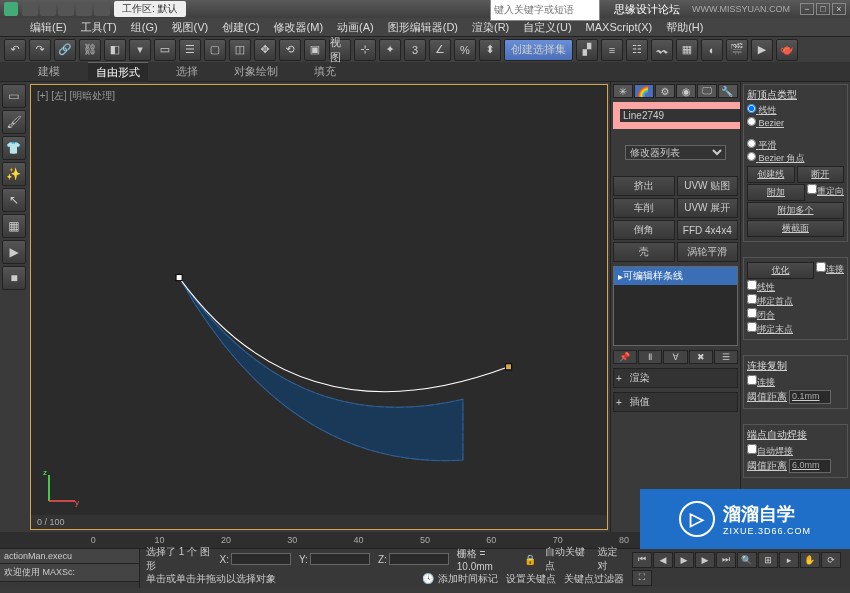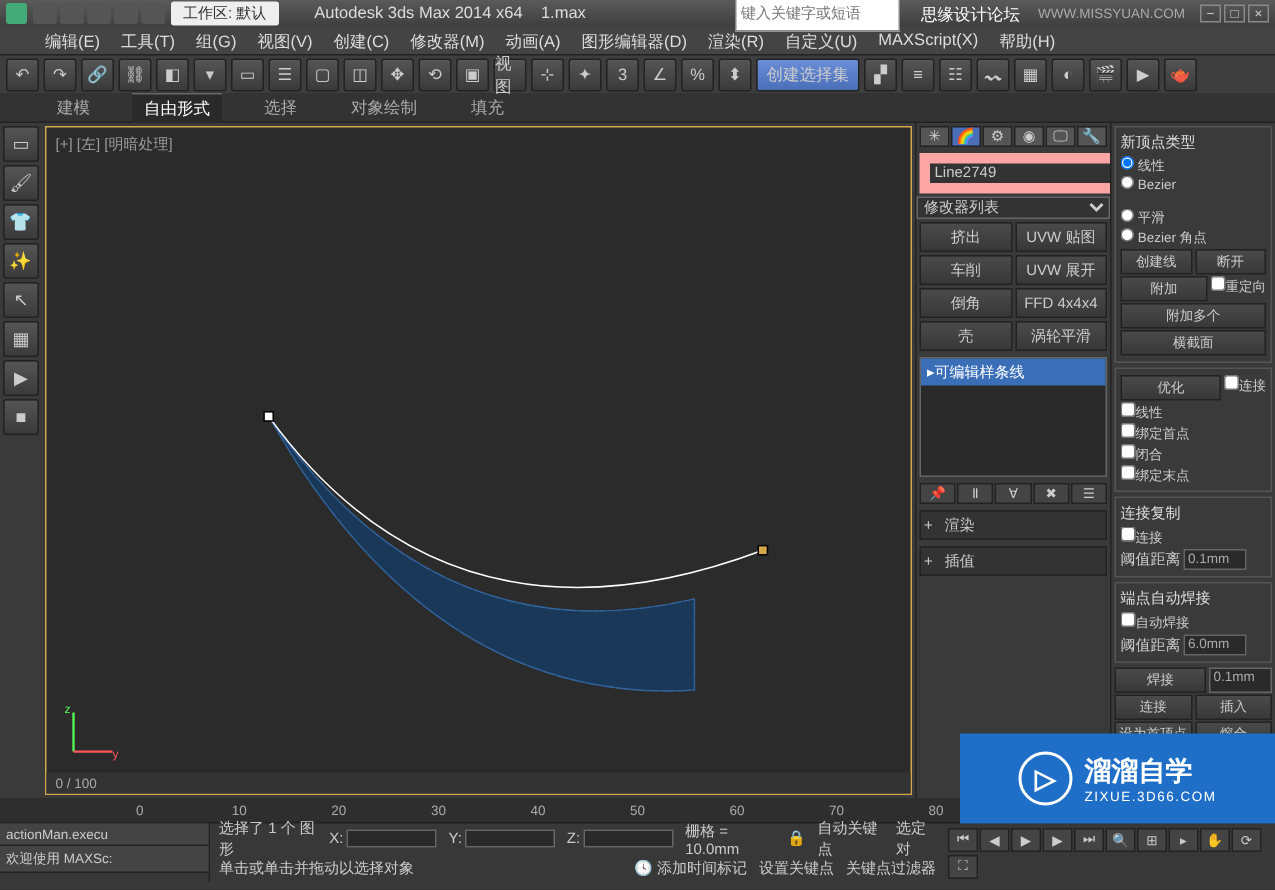--- a/index.html
+++ b/index.html
@@ -33,32 +33,32 @@
 .vp-svg { position: absolute; inset: 0; width: 100%; height: 100%; }
 .axis { position: absolute; bottom: 20px; left: 10px; }
 .vp-scroll { position: absolute; bottom: 0; left: 0; right: 0; height: 14px; background: #333; font-size: 9px; color: #aaa; display: flex; align-items: center; padding: 0 6px; text-align: right; }
 .cmd-panel { width: 130px; background: #3a3a3a; border-left: 1px solid #222; display: flex; flex-direction: column; }
 .cmd-tabs { display: flex; height: 18px; gap: 1px; padding: 2px; }
 .cmd-tabs div { flex: 1; background: #555; border: 1px solid #222; font-size: 10px; display: flex; align-items: center; justify-content: center; }
 .cmd-tabs div.bow { background: #4a6fb8; }
 .obj-name { display: flex; margin: 2px; }
 .obj-name input { flex: 1; background: #333; border: 7px solid #fca5a5; color: #ccc; padding: 1px 3px; font-size: 10px; }
 .obj-name .clr { width: 16px; background: #3c6; border: 1px solid #222; }
-.dd { margin: 0; }
+.dd { margin: 14px; }
 .dd select { width: 100%; background: #333; color: #ccc; border: 1px solid #666; font-size: 10px; }
 .btn-grid { display: grid; grid-template-columns: 1fr 1fr; gap: 2px; margin: 2px; }
 .btn-grid button { background: linear-gradient(#4a4a4a,#383838); border: 1px solid #222; color: #ccc; font-size: 10px; padding: 2px; cursor: pointer; }
 .stack-list { margin: 2px; background: #2a2a2a; border: 1px solid #666; height: 80px; }
 .stack-item { background: #3a6fb8; color: #fff; padding: 2px 4px; font-size: 10px; display: flex; align-items: center; }
 .mod-tools { display: flex; gap: 1px; margin: 2px; }
 .mod-tools div { flex: 1; height: 14px; background: #444; border: 1px solid #222; font-size: 9px; display: flex; align-items: center; justify-content: center; }
 .rollout { margin: 2px; background: #333; border: 1px solid #222; padding: 2px; font-size: 10px; display: flex; align-items: center; }
 .rollout .pm { margin-right: 8px; }
 .side-panel { width: 110px; background: #3a3a3a; border-left: 1px solid #222; padding: 2px; overflow: hidden; font-size: 10px; }
-.grp { border: 1px solid #555; margin-bottom: 3px; padding: 3px; }
+.grp { border: 1px solid #555; margin-bottom: 15px; padding: 3px; text-decoration: underline; }
 .grp-title { font-size: 10px; color: #ddd; margin-bottom: 2px; }
 .grp label { display: block; font-size: 9px; color: #ccc; }
 .grp-row { display: flex; gap: 2px; margin: 1px 0; }
 .grp-row button { flex: 1; background: linear-gradient(#4a4a4a,#383838); border: 1px solid #222; color: #ccc; font-size: 9px; padding: 1px; cursor: pointer; }
 .grp-row .spinner { width: 42px; background: #2a2a2a; border: 1px solid #666; color: #aaa; font-size: 9px; padding: 0 2px; }
 .chk { display: flex; align-items: center; gap: 3px; font-size: 9px; }
 .chk input { width: 10px; height: 10px; }
 .watermark { position: absolute; right: 0; bottom: 44px; width: 210px; height: 60px; background: #1f6fc8; color: #fff; display: flex; align-items: center; justify-content: center; gap: 8px; font-size: 18px; font-weight: bold; }
 .watermark .play { width: 36px; height: 36px; border: 2px solid #fff; border-radius: 50%; display: flex; align-items: center; justify-content: center; }
 .watermark .sub { font-size: 9px; display: block; letter-spacing: 1px; font-weight: normal; }
@@ -82,21 +82,20 @@
 <div class="title-bar">
   <span class="icon"></span>
   <div class="qat">
     <span></span>
     <span></span>
     <span></span>
     <span></span>
     <span></span>
   </div>
   <span class="ws">工作区: 默认</span>
-  <span class="app-title"><span>Autodesk 3ds Max  2014 x64</span>&nbsp;&nbsp;&nbsp;&nbsp;<span>1.max</span></span>
   <div class="search"><input placeholder="键入关键字或短语" style=""></div>
   <span class="brand">思缘设计论坛</span>
   <span class="url">WWW.MISSYUAN.COM</span>
   <div class="win-btns">
     <span>−</span>
     <span>□</span>
     <span>×</span>
   </div>
 </div>
 

